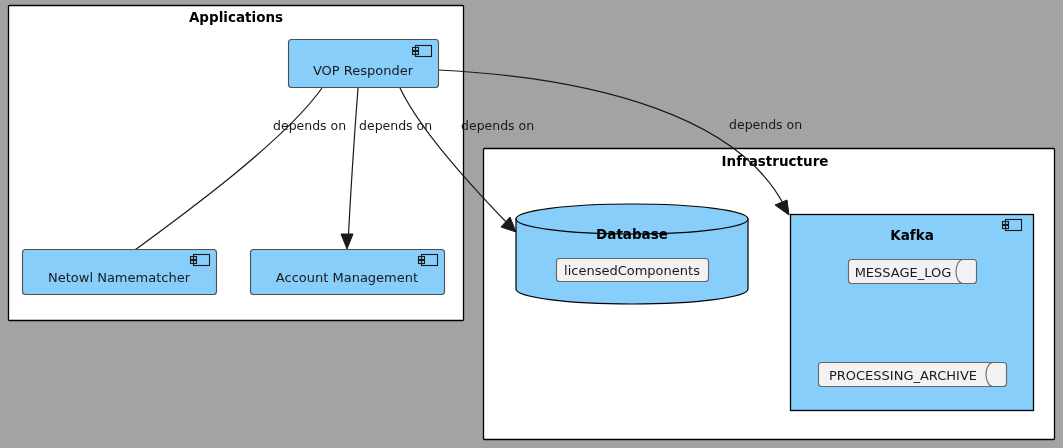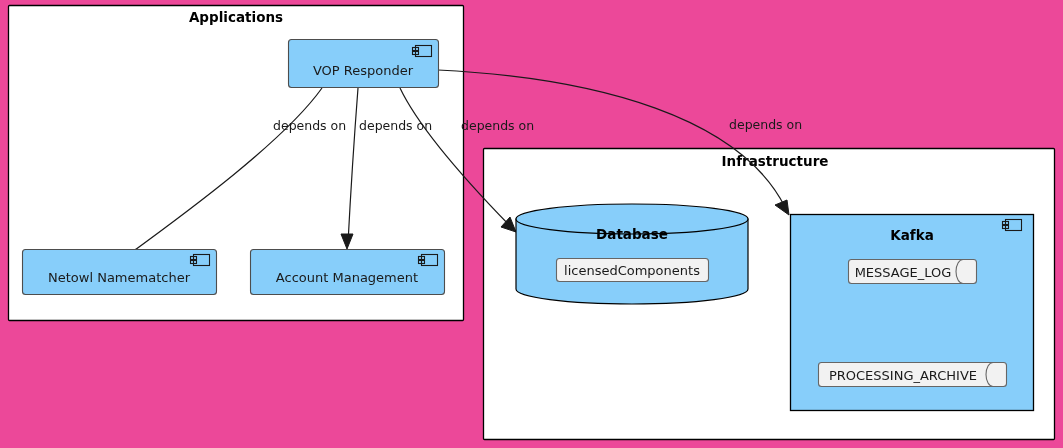--- a/index.html
+++ b/index.html
@@ -8,21 +8,21 @@
     background: #ffffff;
   }
   body {
     font-family: "DejaVu Sans", "Liberation Sans", sans-serif;
   }
   #diagram-root {
     position: relative;
     width: 1063px;
     height: 448px;
     overflow: hidden;
-    background: #ec4899;
+    background: #a3a3a3;
   }
   svg.layer {
     position: absolute;
     top: 0;
     left: 0;
     width: 1063px;
     height: 448px;
   }
   .pkg-title {
     font-weight: bold;

